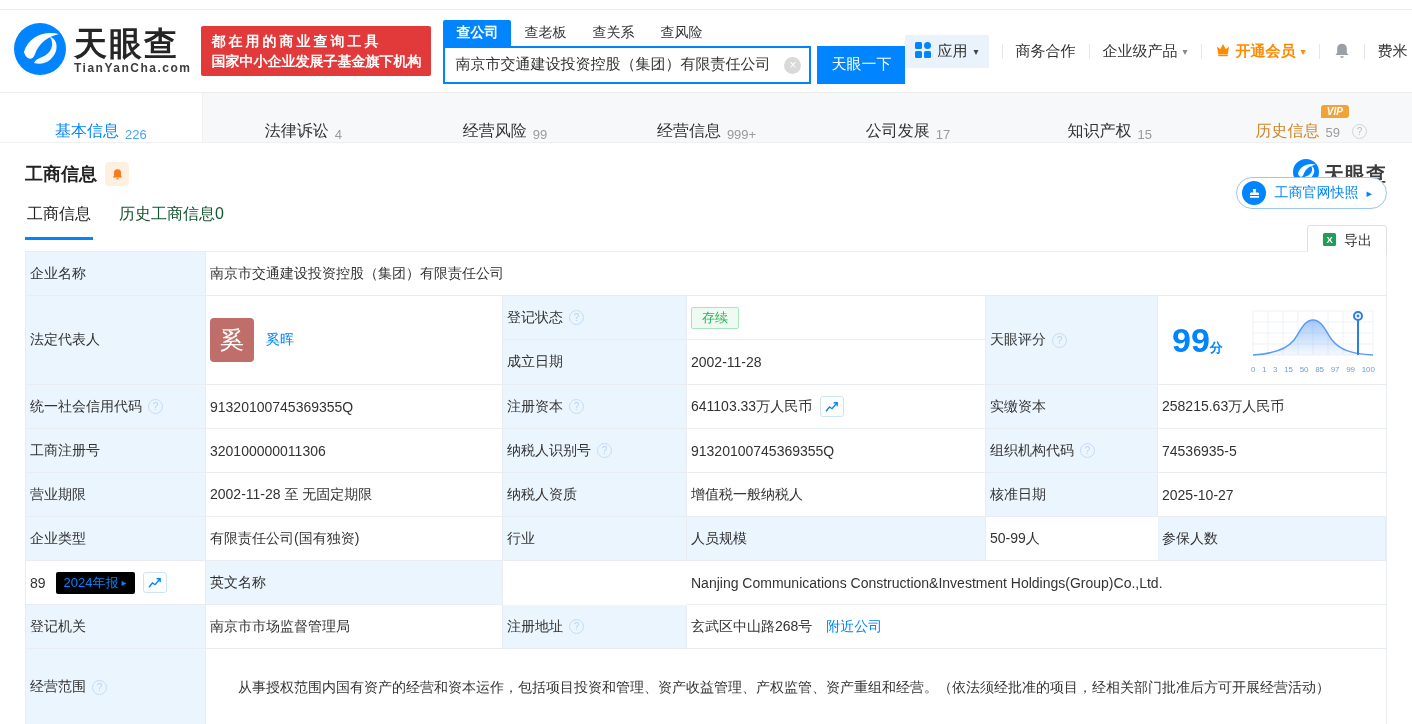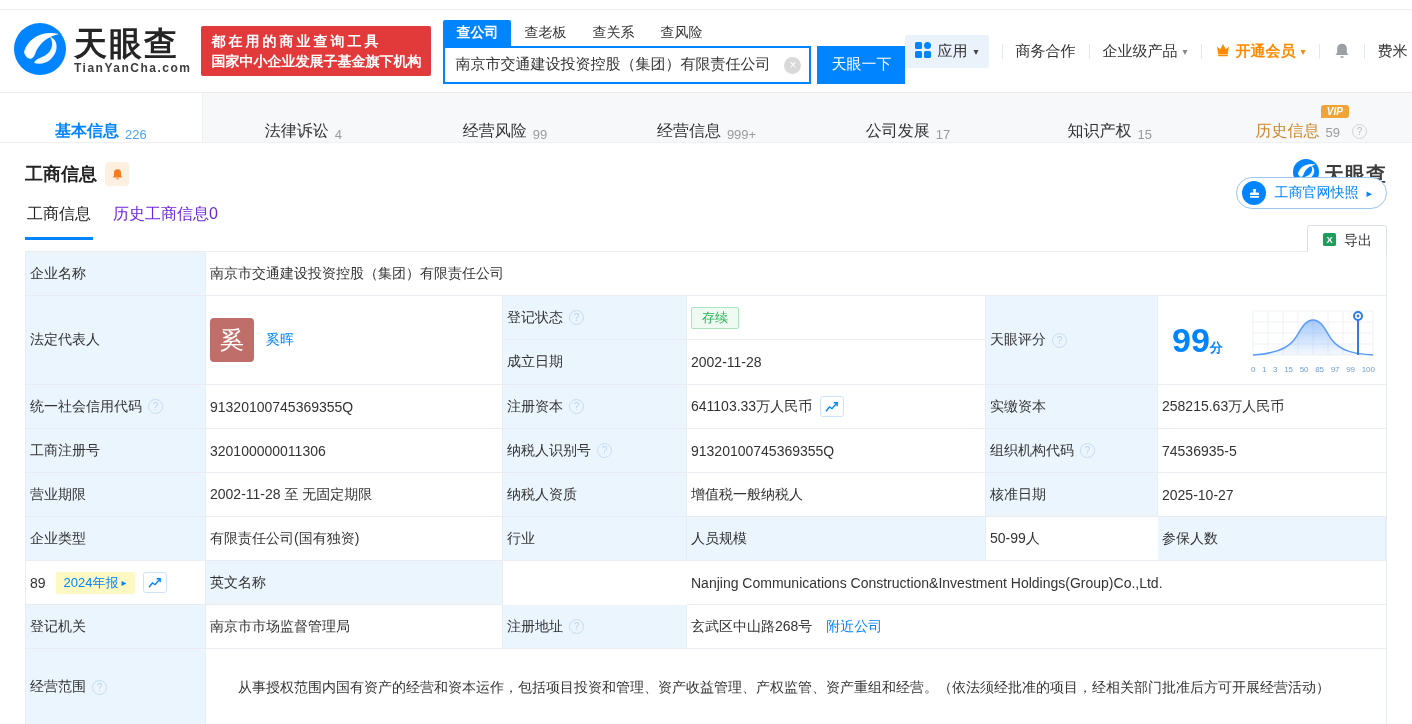--- a/index.html
+++ b/index.html
@@ -37,42 +37,42 @@
   .caret { font-size:10px; color:#888; }
   .vip-link { color:#ff8a00; font-weight:bold; }
   .vip-link .caret { color:#ff8a00; }
   .bell-gray { display:flex; cursor:pointer; }
 
   
   .nav-bar { height:50px; background:#f7f8fa; display:flex; border-bottom:1px solid #f0f0f0; }
   .nav-tab { flex:1; display:flex; align-items:flex-end; justify-content:center; gap:6px; font-size:16px; cursor:pointer; position:relative; }
   .nav-tab .cnt { font-size:13px; color:#9b9b9b; margin-top:2px; }
   .nav-tab.active { background:#fff; border-right:1px solid #f0f0f0; }
-  .nav-tab.active .lbl-t { color:#0084ff; font-weight:bold; }
+  .nav-tab.active .lbl-t { color:#0084ff; font-weight:normal; }
   .nav-tab.active .cnt { color:#4aa3f5; }
   .nav-tab.vip-tab .lbl-t { color:#cd872c; }
   .vip-wrap { position:relative; display:flex; align-items:center; gap:6px; }
   .vip-badge { position:absolute; top:-16px; right:18px; background:#f0a437; color:#fff; font-size:10px;
     font-weight:bold; font-style:italic; padding:1px 6px; border-radius:3px 3px 3px 0; }
   .qm { display:inline-block; width:15px; height:15px; border-radius:50%; border:1px solid #c5dcf3;
     color:#b9d4ee; font-size:10px; line-height:14px; text-align:center; margin-left:6px; cursor:pointer; flex:none; }
   .qm.gray { border-color:#d4d4d4; color:#bdbdbd; }
 
   
   .sec-head { margin:16px 25px 0; display:flex; align-items:center; }
   .sec-title { font-size:18px; font-weight:bold; color:#222; }
   .bell-badge { width:24px; height:24px; background:#fdf0e1; border-radius:4px; margin-left:8px;
     display:flex; align-items:center; justify-content:center; cursor:pointer; }
   .watermark { margin-left:auto; display:flex; align-items:center; gap:5px; }
   .wm-text { font-size:20px; font-weight:bold; color:#3c3c3c; letter-spacing:1px; }
 
   
   .subtab-row { margin:6px 25px 0; display:flex; align-items:center; height:44px; }
   .subtab { font-size:16px; color:#222; padding:10px 2px 12px; border-bottom:3px solid #0084ff; cursor:pointer; }
-  .subtab.dim { color:#6d28d9; border-bottom:3px solid transparent; margin-left:18px; }
+  .subtab.dim { color:#14532d; border-bottom:3px solid transparent; margin-left:24px; }
   .right-btns { margin-left:auto; display:flex; align-items:flex-end; gap:16px;flex-direction:column; }
   .snap-btn { display:flex; align-items:center; gap:8px; height:32px; padding:0 14px 0 5px;
     border:1px solid #9cc6f0; border-radius:16px; background:#fff; color:#0084ff; font-size:14px; cursor:pointer; font-family:inherit; }
   .snap-circle { width:24px; height:24px; border-radius:50%; background:#0084ff; display:flex; align-items:center; justify-content:center; }
   .snap-arrow { font-size:11px; }
   .export-btn { display:flex; align-items:center; gap:7px; height:32px; padding:0 14px;
     border:1px solid #dcdfe3; border-radius:3px; background:#fff; color:#333; font-size:14px; cursor:pointer; font-family:inherit; }
 
   
   .biz-table { margin:12px 25px 0; width:1362px; border:1px solid #e9edf1;
@@ -82,21 +82,21 @@
     padding:0 4px; font-size:14px; color:#333; background:#fff; overflow:hidden; }
   .cell.lblc { background:#ebf5fe; }
   .cell.nbr { border-right:none; }
   .cell.nbb { border-bottom:none; }
   .link { color:#0084ff; cursor:pointer; text-decoration:none; }
   .tag-green { color:#2bb55a; background:#effaf2; border:1px solid #a9e4be; padding:1px 10px; font-size:13px; border-radius:2px; }
   .avatar { width:44px; height:44px; border-radius:4px; background:#bf6e69; color:#fff; font-size:24px;
     display:flex; align-items:center; justify-content:center; margin-right:12px; flex:none; cursor:pointer; }
   .chart-ico { width:24px; height:21px; border:1px solid #cfe3f8; border-radius:3px; background:#fff;
     display:flex; align-items:center; justify-content:center; margin-left:8px; cursor:pointer; flex:none; }
-  .report-tag { display:flex; align-items:center; gap:3px; background:#fef9c3; color:#0084ff; font-size:13px;
+  .report-tag { display:flex; align-items:center; gap:3px; background:#000000; color:#0084ff; font-size:13px;
     padding:2px 8px; border-radius:2px; margin-left:10px; cursor:pointer; }
   .report-tag .arr { font-size:10px; }
   .score-cell { display:flex; align-items:center; padding:0 10px 0 14px; }
   .score-num { color:#0084ff; font-weight:bold; font-size:34px; line-height:1; }
   .score-unit { color:#0084ff; font-size:13px; font-weight:bold; }
   .score-chart { margin-left:auto; width:126px; }
   .ticks { display:flex; justify-content:space-between; font-size:8px; color:#6d9ed9; padding:1px 1px 0; }
   .scope-val { line-height:24px; padding:10px 32px; align-items:center; }
   .addr-link { margin-left:14px;text-align:right; }
 </style>

